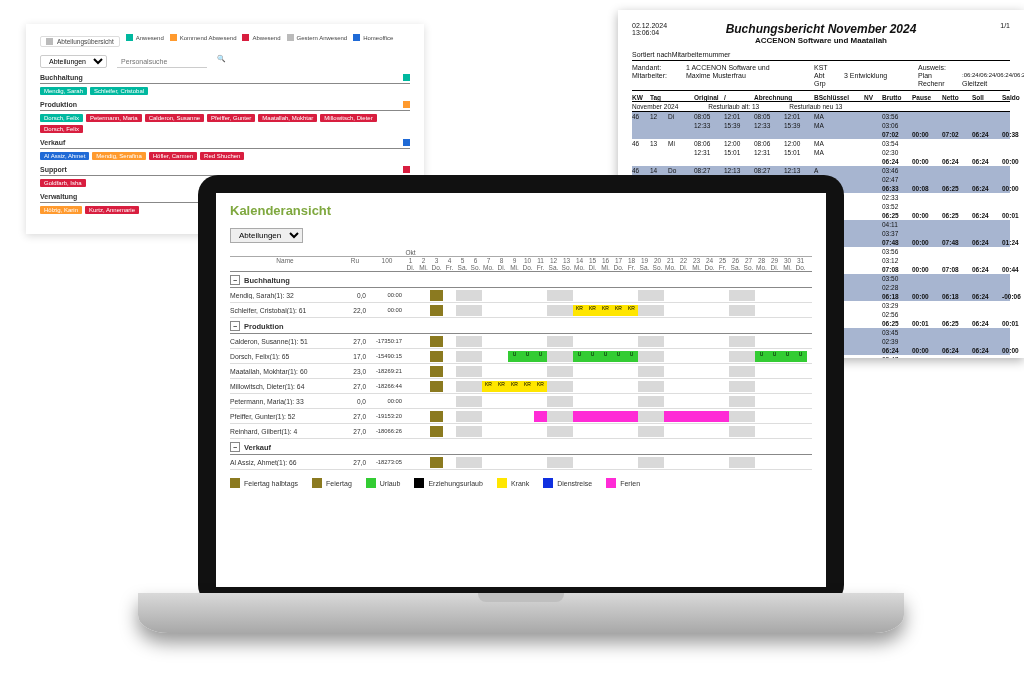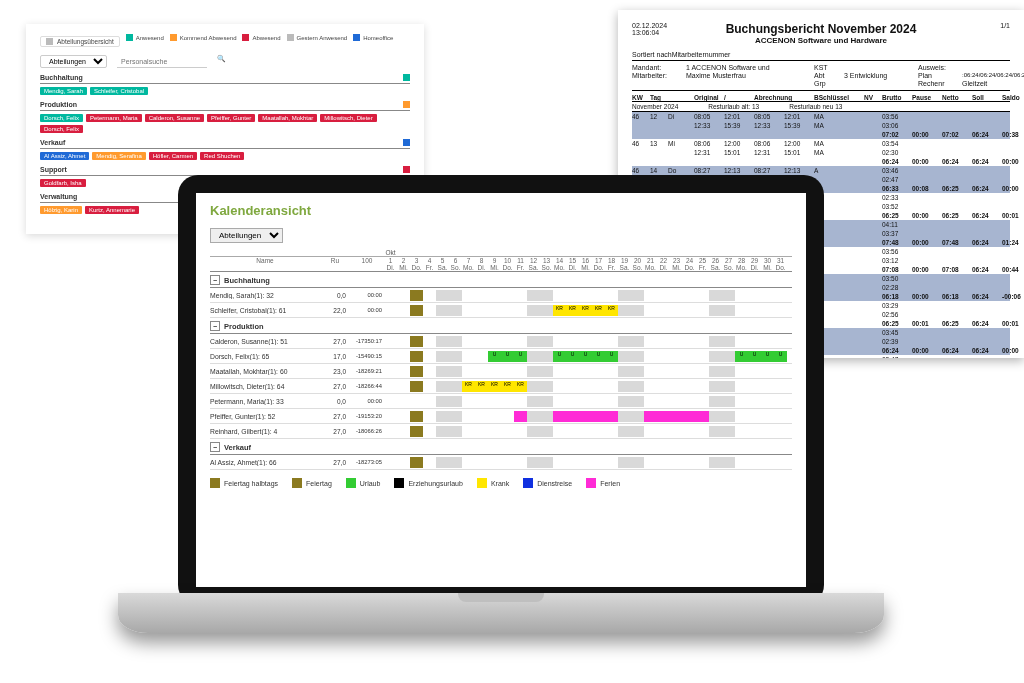--- a/index.html
+++ b/index.html
@@ -26,32 +26,32 @@
   .c-blue   { background: #1f6ad6; }
   .d-green  { background: #00b89f; }
   .d-orange { background: #ff9a2e; }
   .d-red    { background: #d81e3f; }
   .d-blue   { background: #1f6ad6; }
   .d-grey   { background: #bbb; }
 
   
   .report { position: absolute; right: 0; top: 10px; width: 406px; height: 348px; background: #fff; box-shadow: 0 3px 10px rgba(0,0,0,.3); padding: 12px 14px; font-size: 7px; color: #111; overflow: hidden; }
   .report .r-date { font-size: 7px; }
-  .report .r-title { text-align: center; font-size: 12px; font-weight: bold; margin-top: -14px; }
+  .report .r-title { text-align: center; font-size: 12px; font-weight: bold; margin-top: -14px; font-style: italic; }
   .report .r-sub { text-align: center; font-size: 8px; font-weight: bold; }
   .report .r-page { position: absolute; right: 14px; top: 12px; font-size: 7px; }
   .report .r-sort { margin-top: 6px; border-bottom: 1px solid #000; padding-bottom: 2px; }
   .report .r-meta { display: grid; grid-template-columns: 54px 128px 30px 74px 44px auto; font-size: 7px; row-gap: 1px; padding-top: 3px; padding-bottom: 3px; border-bottom: 1px solid #000; }
   .report .r-head { display: grid; grid-template-columns: 18px 18px 26px 30px 30px 30px 30px 50px 18px 30px 30px 30px 30px 30px; font-weight: bold; font-size: 6.5px; padding-top: 3px; border-bottom: 1px solid #000; }
   .report .r-row { display: grid; grid-template-columns: 18px 18px 26px 30px 30px 30px 30px 50px 18px 30px 30px 30px 30px 30px; font-size: 6.5px; padding: 1px 0; }
   .report .r-sel { background: #a7b5d0; }
   .report .bold { font-weight: bold; }
 
   
-  .laptop { position: absolute; left: 118px; top: 175px; width: 766px; height: 500px; }
+  .laptop { position: absolute; left: 138px; top: 175px; width: 766px; height: 500px; }
   .laptop-body { position: absolute; left: 60px; top: 0; width: 646px; height: 430px; background: #111; border-radius: 20px; padding: 18px; }
   .laptop-screen { width: 100%; height: 100%; background: #fff; overflow: hidden; padding: 10px 14px; font-size: 8px; color: #333; }
   .laptop-base { position: absolute; left: 0; top: 418px; width: 766px; height: 40px; background: linear-gradient(#d9d9d9, #a8a8a8); border-radius: 0 0 30px 30px / 0 0 18px 18px; box-shadow: 0 10px 18px rgba(0,0,0,.4); }
   .laptop-notch { position: absolute; left: 340px; top: 418px; width: 86px; height: 9px; background: #bfbfbf; border-radius: 0 0 8px 8px; }
 
   .cal-title { color: #7fa83f; font-size: 13px; font-weight: 600; margin-bottom: 10px; }
   .cal-select { margin-bottom: 6px; }
   .cal-select select { font-size: 8px; padding: 1px 4px; border: 1px solid #aaa; }
   .cal-grid { font-size: 6.5px; }
   .cal-head { display: grid; grid-template-columns: 110px 30px 34px repeat(31, 13px); border-bottom: 1px solid #aaa; }
@@ -157,21 +157,21 @@
         </div>
       </div>
     </div>
 </div>
 
 <div class="report">
   <div class="r-date">02.12.2024</div>
   <div class="r-date">13:06:04</div>
   <div class="r-page">1/1</div>
   <div class="r-title">Buchungsbericht November 2024</div>
-  <div class="r-sub">ACCENON Software und Hardware</div>
+  <div class="r-sub">ACCENON Software und Maatallah</div>
   <div class="r-sort">Sortiert nachMitarbeiternummer</div>
   <div class="r-meta">
     <div>Mandant:</div>
       <div>1 ACCENON Software und</div>
     <div>KST</div>
       <div></div>
     <div>Ausweis:</div>
       <div style="text-align:right">21</div>
     <div>Mitarbeiter:</div>
       <div>Maxime Musterfrau</div>

